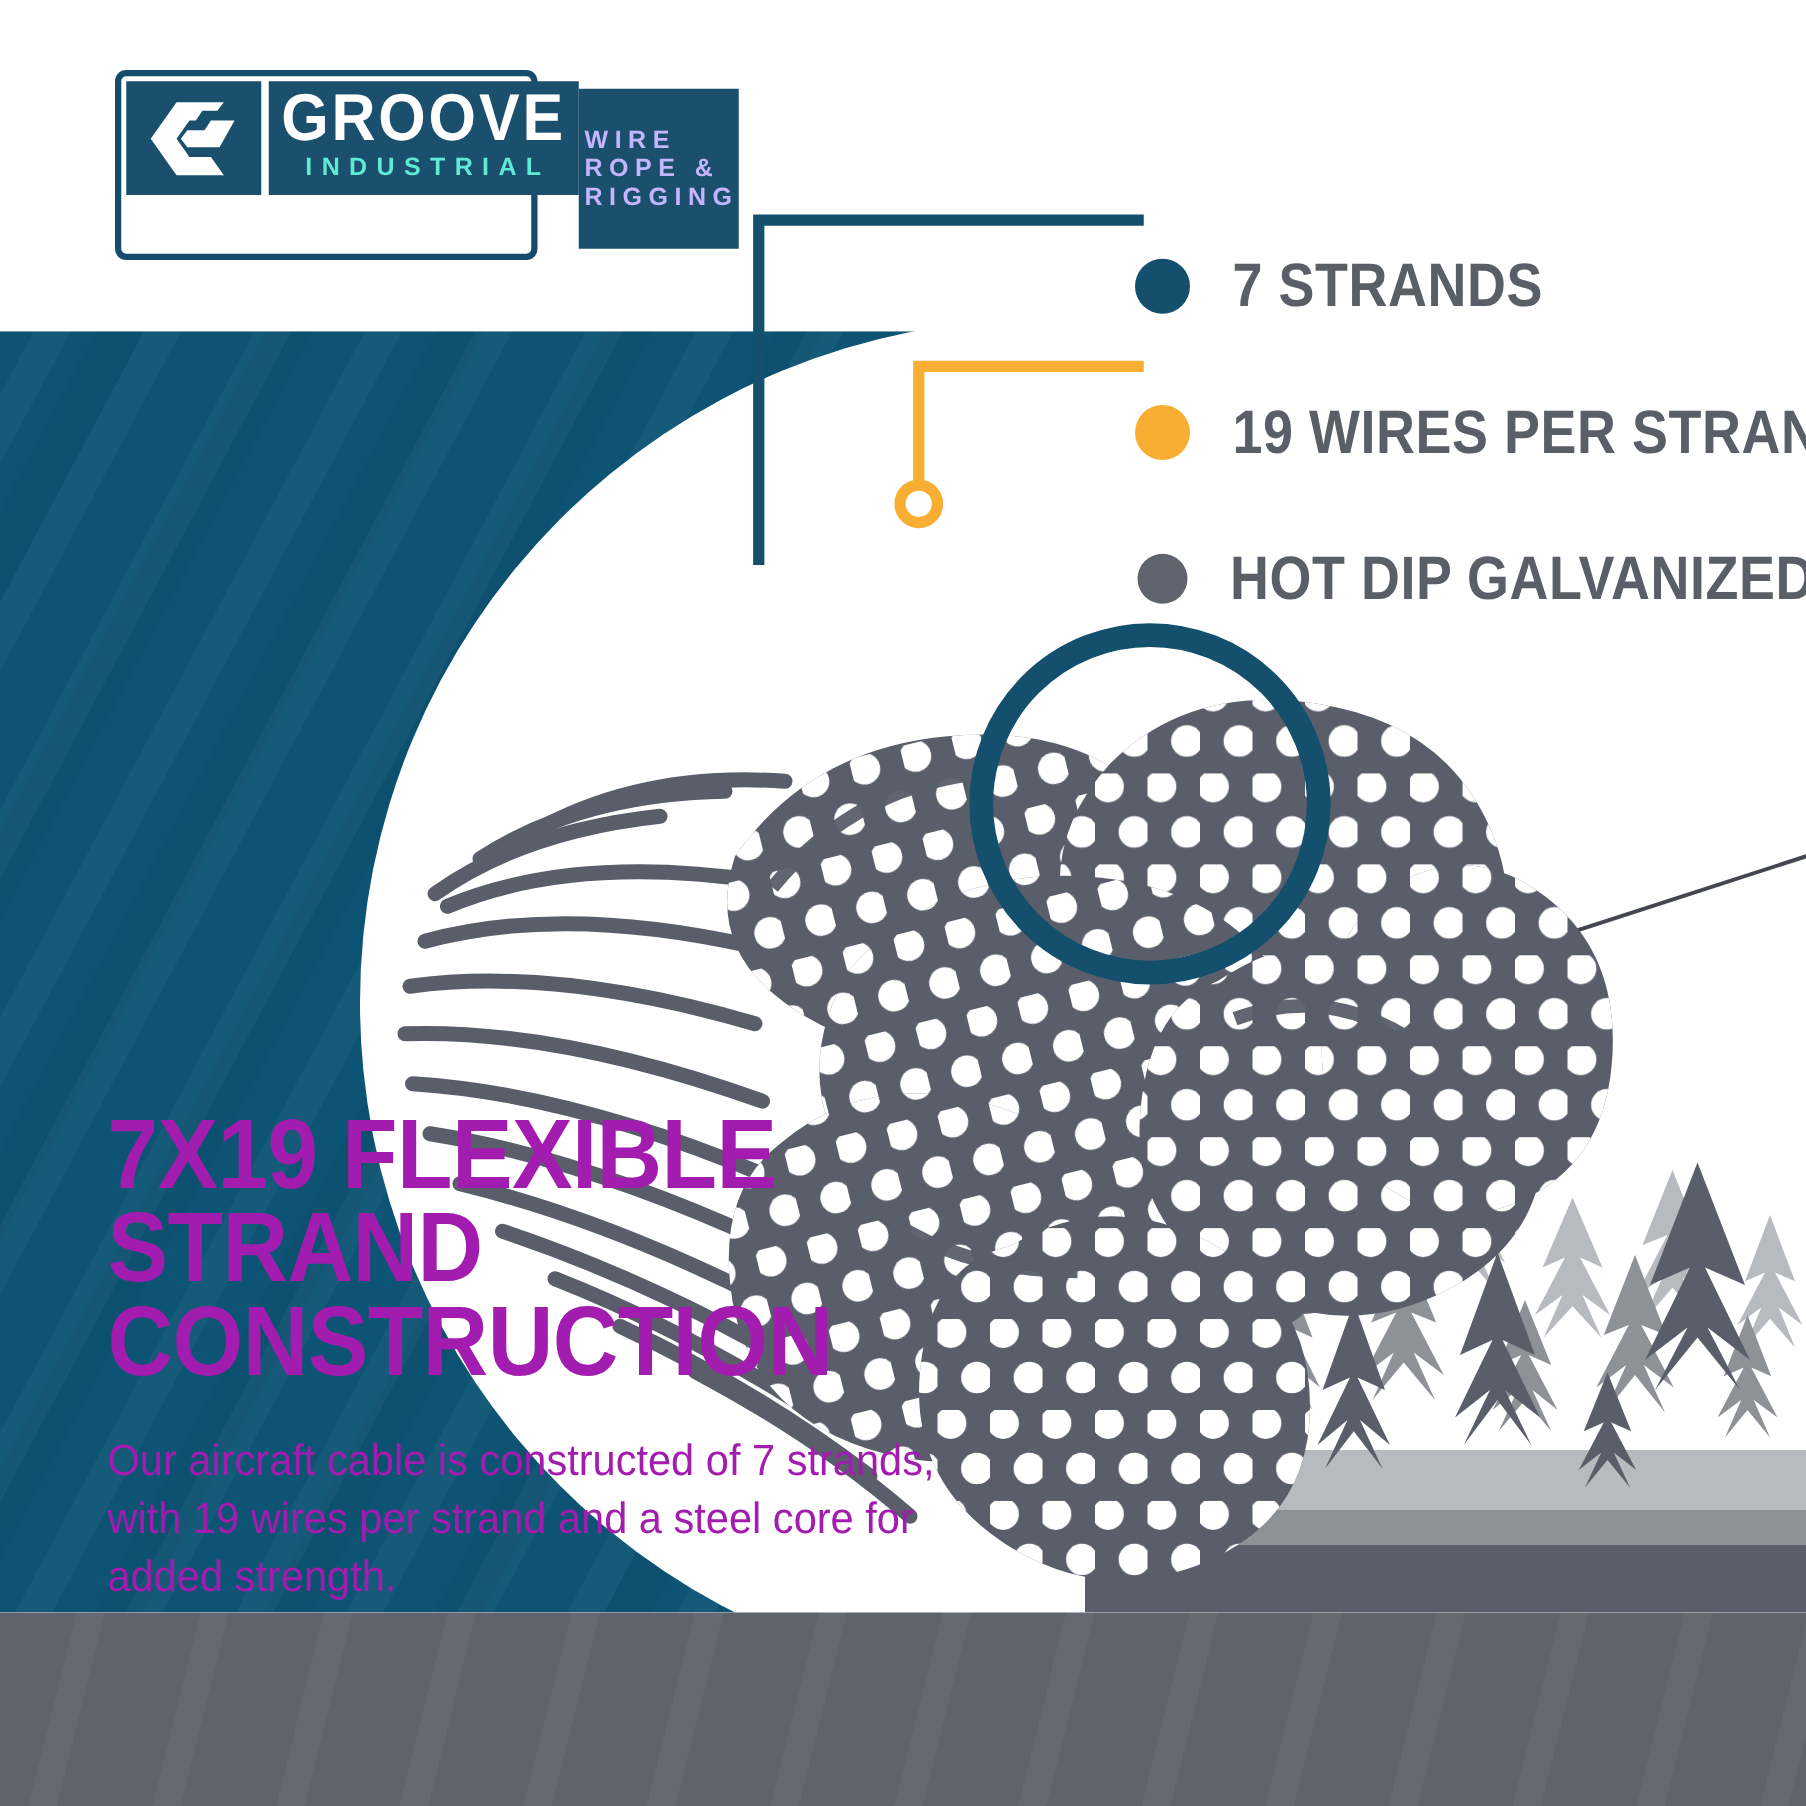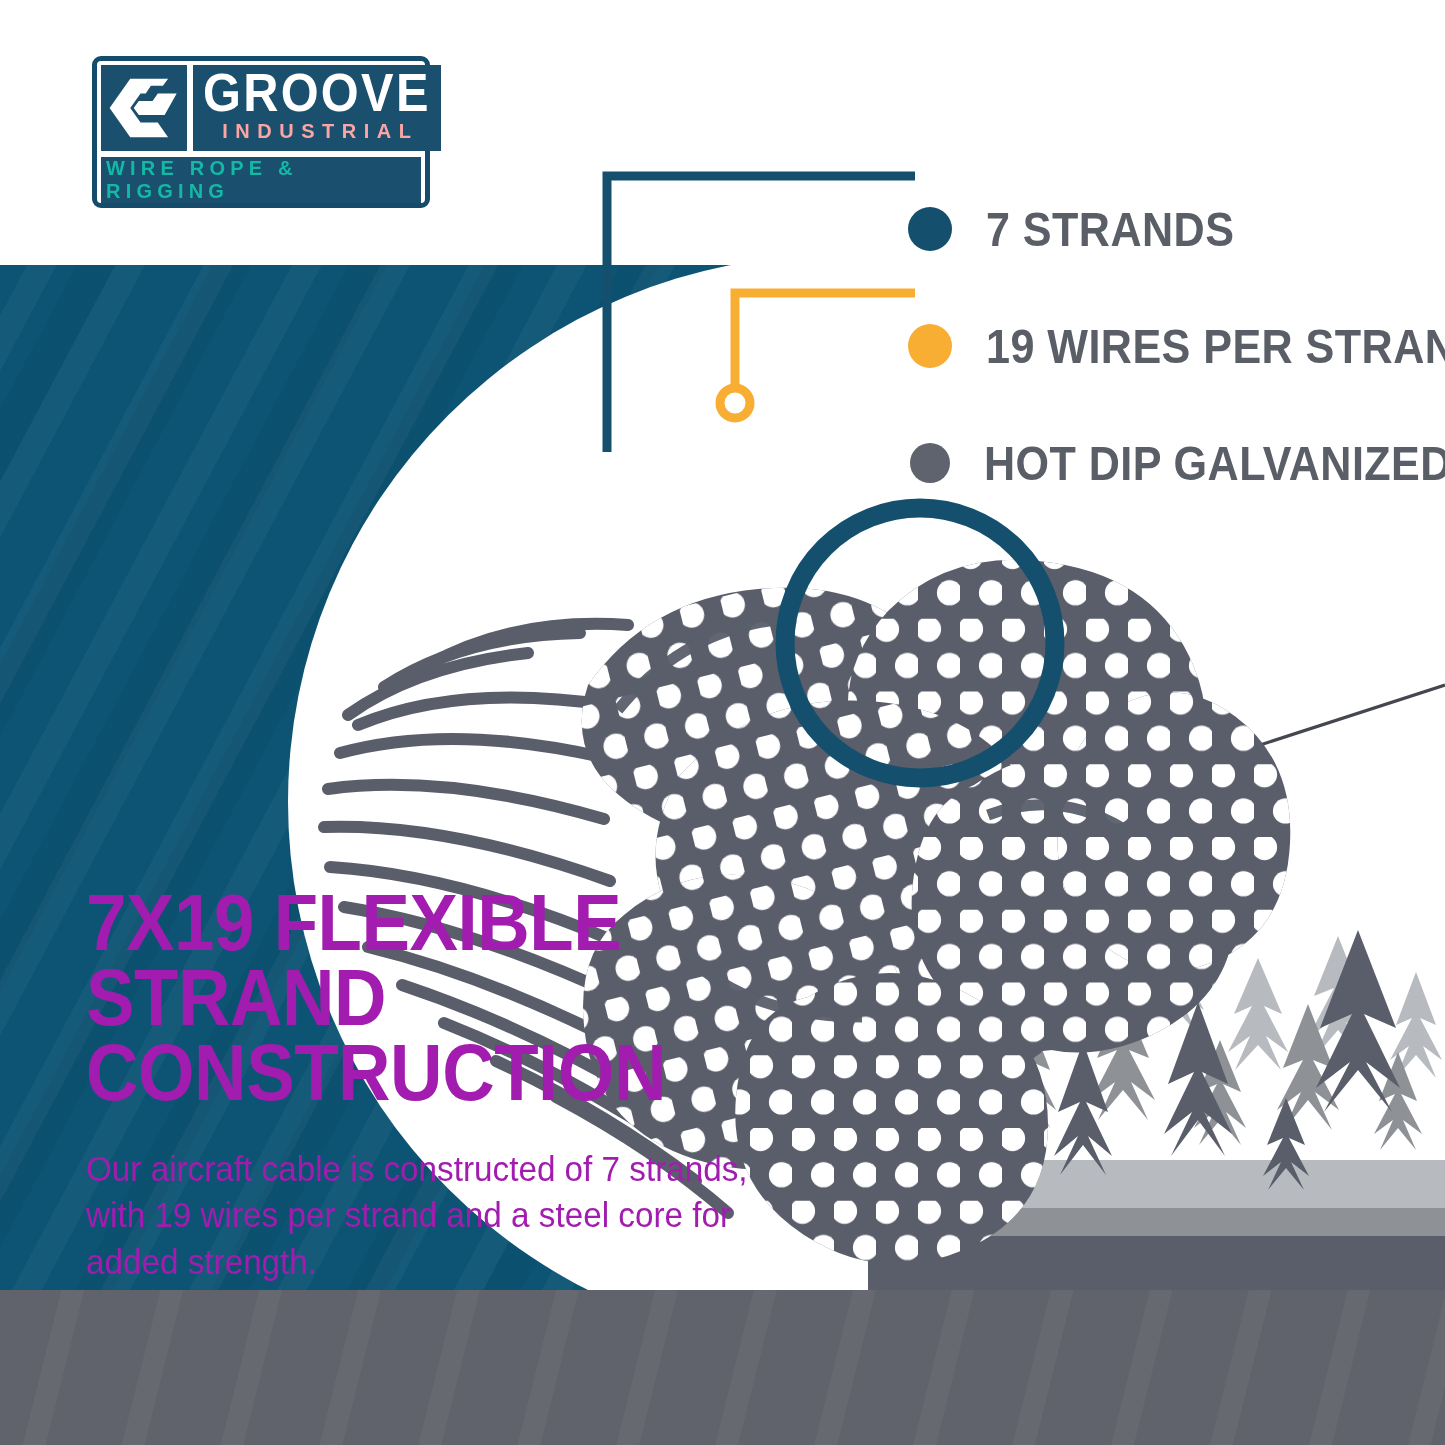--- a/index.html
+++ b/index.html
@@ -30,21 +30,21 @@
     border: 5px solid #154C6B;
     border-radius: 9px;
     box-sizing: border-box;
     background: #ffffff;
   }
   .logo-inner {
     position: absolute;
     left: 9px; top: 9px; right: 9px; bottom: 9px;
     box-sizing: border-box;
     display: flex;
-    flex-direction: column;
+    flex-direction: row;
     justify-content: space-between;
   }
   .logo-top {
     height: 68%;
     display: flex;
     gap: 6px;
   }
   .logo-mark-box {
     width: 108px;
     background: #1A4F6D;
@@ -72,29 +72,29 @@
   .brand-name {
     color: #ffffff;
     font-size: 53px;
     font-weight: bold;
     letter-spacing: 2.5px;
     line-height: 0.88;
     font-family: "Liberation Sans Narrow", "Liberation Sans", sans-serif;
     transform: scaleX(0.92);
   }
   .brand-sub {
-    color: #fca5a5;
+    color: #5eead4;
     font-size: 20px;
     font-weight: bold;
     letter-spacing: 7.5px;
     margin-top: 4px;
     padding-left: 7px;
   }
   .brand-tag {
-    color: #14b8a6;
+    color: #c4b5fd;
     font-size: 20px;
     font-weight: bold;
     letter-spacing: 5.2px;
     padding-left: 5px;
   }
 
   
   #teal-panel {
     position: absolute;
     left: 0;

